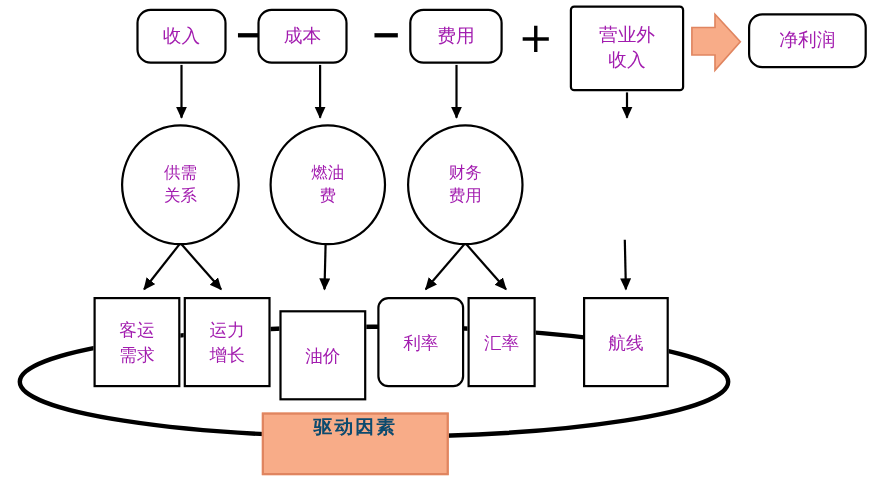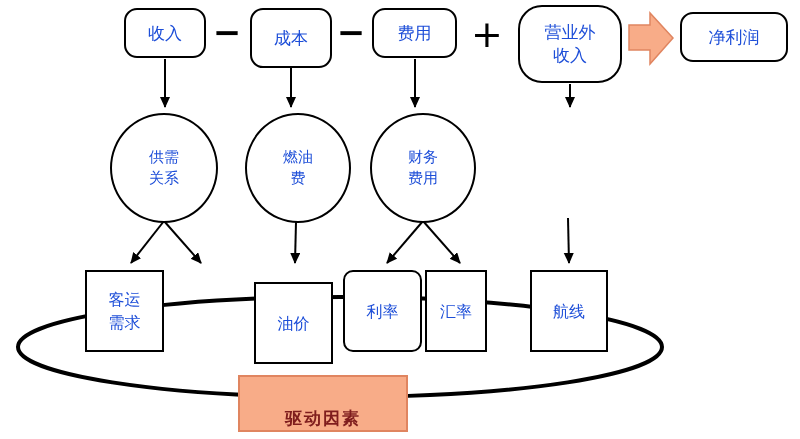--- a/index.html
+++ b/index.html
@@ -27,21 +27,21 @@
   }
   .shape {
     position: absolute;
     background: #ffffff;
     border: 2.5px solid var(--line-color);
     display: flex;
     align-items: center;
     justify-content: center;
     text-align: center;
     white-space: pre-line;
-    color: #1d4ed8;
+    color: #a21caf;
     z-index: 2;
   }
   .rounded { border-radius: 13px; }
   .circle  { border-radius: 50%; }
   .top-label   { font-size: 17px; line-height: 23px; }
   .circle-label{ font-size: 15px; line-height: 21px; }
   .driver-label{ font-size: 16px; line-height: 23px; }
   .operator {
     position: absolute;
     transform: translate(-50%, -50%);
@@ -51,26 +51,26 @@
   }
   .op-minus { font-size: 34px; font-weight: bold; }
   .op-plus  { font-size: 38px; font-weight: normal; }
   .footer-box {
     position: absolute;
     left: 238px; top: 375px;
     width: 170px; height: 57px;
     background: var(--accent-fill);
     border: 2px solid var(--accent-border);
     display: flex;
-    align-items: flex-end;
+    align-items: flex-start;
     justify-content: center;
     font-size: 17px;
     font-weight: bold;
     letter-spacing: 2px;
-    color: #7f1d1d;
+    color: #0c4a6e;
     z-index: 3;
   }
   .ellipse-ring { fill: none; stroke: var(--line-color); stroke-width: 4; }
   .conn { stroke: var(--line-color); stroke-width: 2; }
   .block-arrow { fill: var(--accent-fill); stroke: var(--accent-border); stroke-width: 1.5; }
   .ah-head { fill: var(--line-color); }
 </style>
 </head>
 <body>
 
@@ -99,33 +99,33 @@
 
     <polygon class="block-arrow" points="629,25 650,25 650,13 673,38 650,64 650,50 629,50"></polygon>
   </svg>
 
   <div class="shape rounded top-label" style="left:124px; top:8px; width:82px; height:50px;">
     <span>收入</span>
   </div>
 
   <div class="operator op-minus" style="left:227px; top:32px;">−</div>
 
-  <div class="shape rounded top-label" style="left:250px; top:8px; width:82px; height:60px;">
+  <div class="shape rounded top-label" style="left:234px; top:8px; width:82px; height:50px;">
     <span>成本</span>
   </div>
 
   <div class="operator op-minus" style="left:351px; top:32px;">−</div>
 
   <div class="shape rounded top-label" style="left:372px; top:8px; width:85px; height:50px;">
     <span>费用</span>
   </div>
 
   <div class="operator op-plus" style="left:487px; top:34px;">+</div>
 
-  <div class="shape rounded top-label" style="left:518px; top:5px; width:104px; height:78px; border-radius:24px;">
+  <div class="shape rounded top-label" style="left:518px; top:5px; width:104px; height:78px; border-radius:4px;">
     <span>营业外
 收入</span>
   </div>
 
   <div class="shape rounded top-label" style="left:680px; top:12px; width:108px; height:50px;">
     <span>净利润</span>
   </div>
 
   <div class="shape circle circle-label" style="left:110px; top:113px; width:108px; height:110px;">
     <span>供需
@@ -141,20 +141,24 @@
     <span>财务
 费用</span>
   </div>
 
 
   <div class="shape driver-label" style="left:85px; top:270px; width:79px; height:82px;">
     <span>客运
 需求</span>
   </div>
 
+  <div class="shape driver-label" style="left:167px; top:270px; width:79px; height:82px;">
+    <span>运力
+增长</span>
+  </div>
 
   <div class="shape driver-label" style="left:254px; top:270px; width:79px; height:82px;margin-top:12px;">
     <span>油价</span>
   </div>
 
   <div class="shape driver-label" style="left:343px; top:270px; width:79px; height:82px;border-radius:10px;">
     <span>利率</span>
   </div>
 
   <div class="shape driver-label" style="left:425px; top:270px; width:62px; height:82px;">

